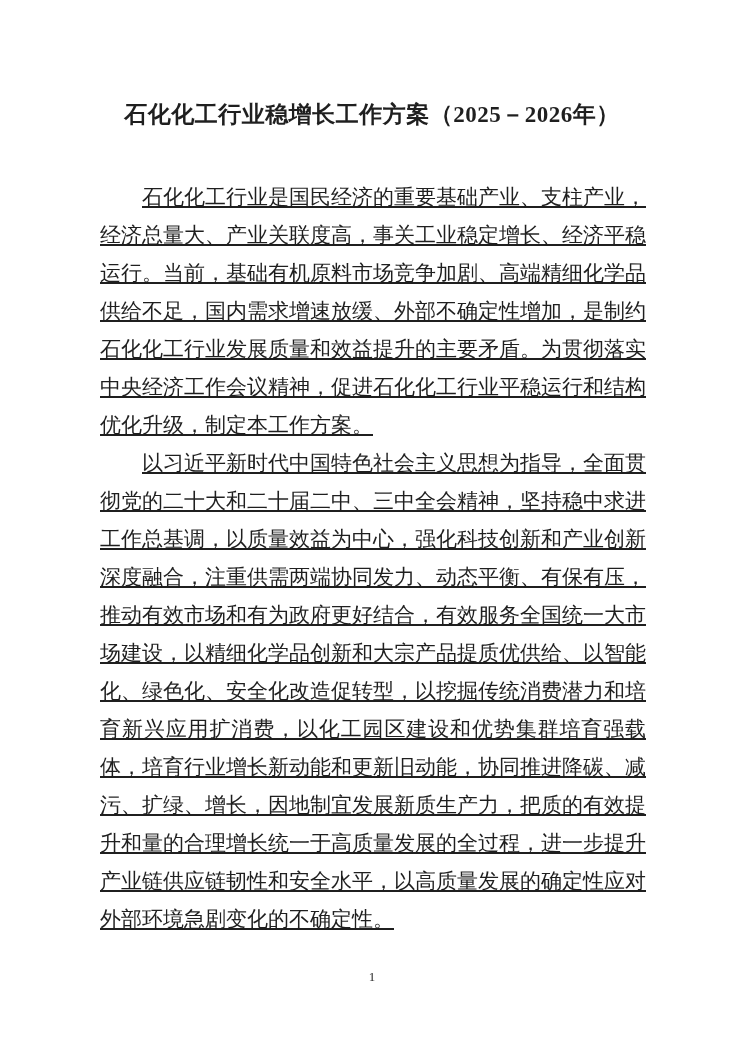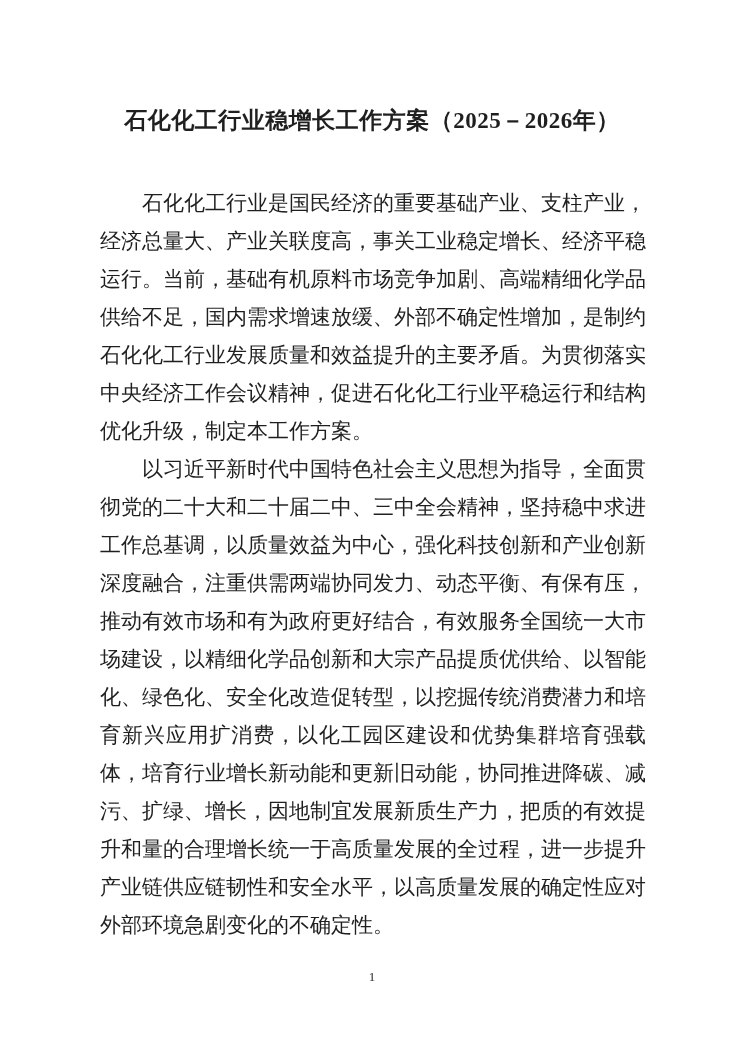--- a/index.html
+++ b/index.html
@@ -11,40 +11,41 @@
     position: relative;
     width: 744px;
     height: 1051px;
     margin: 0 auto;
     background: #ffffff;
     overflow: hidden;
     font-family: "Liberation Serif", "DejaVu Serif", serif;
     color: #1f1f1f;
   }
   .title {
-    margin: 12px;
+    margin: 6px;
     padding: 92px 40px 0 40px;
     text-align: center;
     font-size: 23px;
     line-height: 34px;
     font-weight: bold;
     font-family: "Liberation Serif", "DejaVu Serif", serif;
     letter-spacing: 0.5px;
   }
   .content {
     margin: 46px 99px 0 100px;   
     width: 546px;
     font-size: 21px;
     line-height: 38px;
     text-align: justify;
     text-justify: inter-ideograph;
   }
   .para {
     margin: 0;
     text-indent: 2em;
+    text-decoration: underline;
   }
   .heading {
     margin: 0;
     text-indent: 2em;
     font-size: 21px;
     line-height: 38px;
     font-weight: bold;
     font-family: "Liberation Sans", "DejaVu Sans", sans-serif;
     letter-spacing: 1px;
   }

